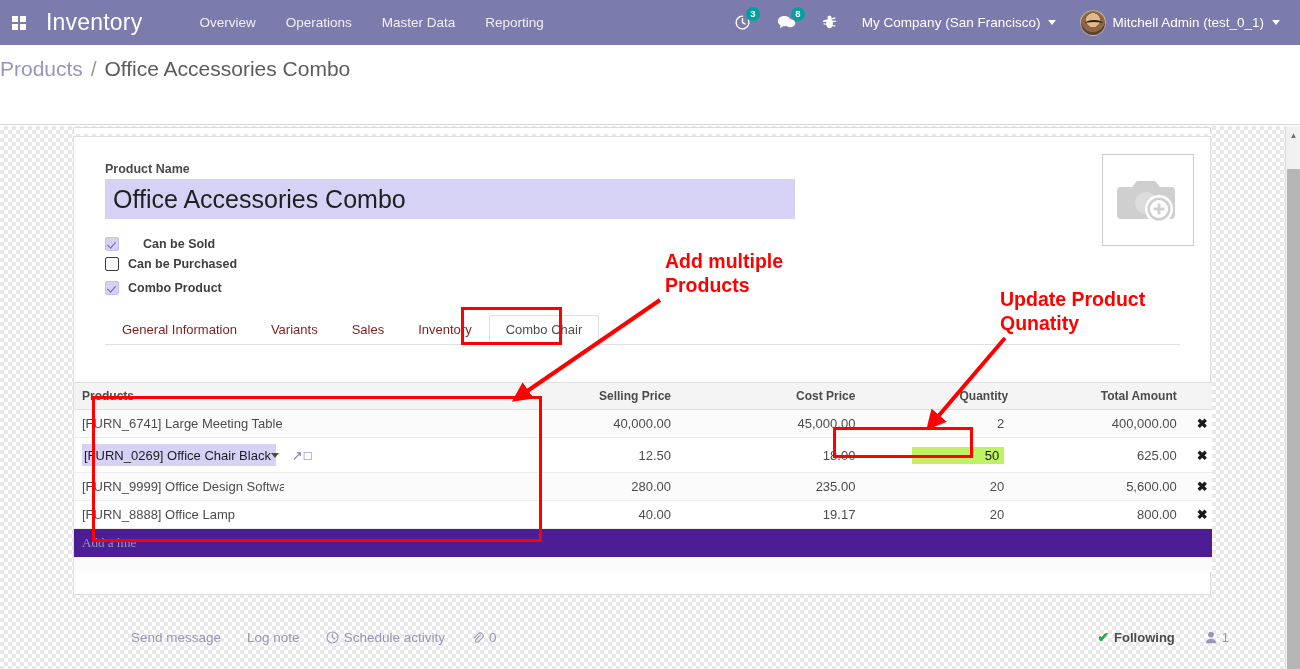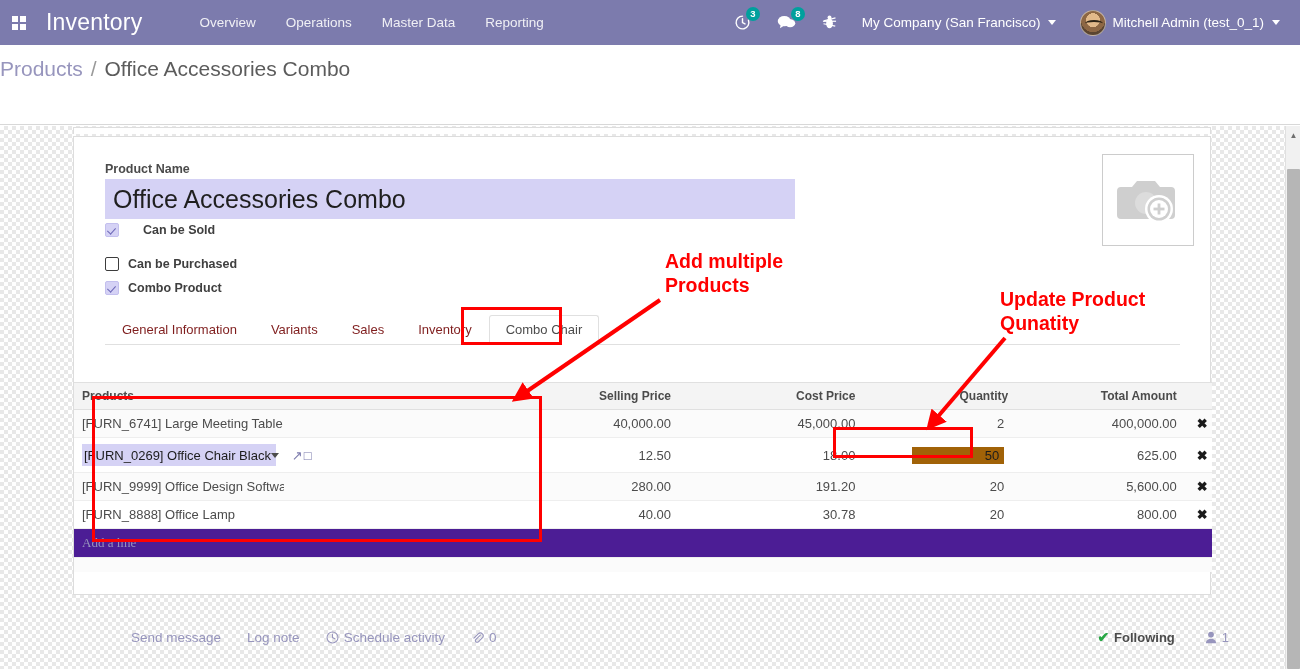--- a/index.html
+++ b/index.html
@@ -134,21 +134,21 @@
   .name-label { left: 31px; top: 25px; }
   .name-input {
     position: absolute; left: 31px; top: 42px;
     width: 690px; height: 40px;
     background: #d5d2f5; border: none; outline: none;
     font-size: 25px; color: #1f1f1f; padding: 0 8px;
     font-family: "Liberation Sans", sans-serif;
   }
 
   .cbx-row { position: absolute; left: 31px; display: flex; align-items: center; gap: 9px; }
-  .cbx-row.r1 { top: 86px; gap: 24px; }
+  .cbx-row.r1 { top: 100px; gap: 24px; }
   .cbx-row.r2 { top: 120px; }
   .cbx-row.r3 { top: 144px; }
   .cbx {
     width: 14px; height: 14px; flex: none; position: relative;
     border-radius: 2px; cursor: pointer;
   }
   .cbx.on { background: #d5d2f5; border: 1px solid #c3bfee; }
   .cbx.on::after {
     content: ""; position: absolute; left: 3px; top: 2px;
     width: 4px; height: 7px;
@@ -221,21 +221,21 @@
     position: relative; color: #1c1c1c;
   }
   .prod-edit .pe-text { flex: 1; font-size: 13px; }
   .pe-caret {
     width: 0; height: 0; border-left: 4px solid transparent;
     border-right: 4px solid transparent; border-top: 5px solid #4c4c4c;
     margin-right: 4px; cursor: pointer;
   }
   .ext-link { color: #7c7bad; font-size: 13px; cursor: pointer; }
   .qty-edit {
-    display: inline-block; background: #a16207; color: #1c1c1c;
+    display: inline-block; background: #bef264; color: #1c1c1c;
     padding: 1px 5px; min-width: 92px; text-align: right;
   }
   .del-x { color: #1a1a1a; font-size: 13px; font-weight: bold; cursor: pointer; }
   .add-line { color: #9795bd; font-size: 13px; cursor: pointer; }
   tr.add-row td { background: #4c1d95; border-bottom: 1px solid #eeeeee; font-family: Liberation Serif, serif; }
   tr.pad-row td { background: #fbfbfb; border-bottom: none; height: 14px; }
 
   
   .chatter {
     position: absolute; top: 612px; left: 73px;
@@ -450,33 +450,33 @@
           <td class="col-tot">625.00</td>
           <td class="col-del">
             <span class="del-x">✖</span>
           </td>
         </tr>
 
         <tr class="line-row">
           <td class="col-prod">[FURN_9999] Office Design Software</td>
           <td class="col-ext"></td>
           <td class="col-sell">280.00</td>
-          <td class="col-cost">191.20</td>
+          <td class="col-cost">235.00</td>
           <td class="col-qty">20</td>
           <td class="col-tot">5,600.00</td>
           <td class="col-del">
             <span class="del-x">✖</span>
           </td>
         </tr>
 
         <tr class="line-row">
           <td class="col-prod">[FURN_8888] Office Lamp</td>
           <td class="col-ext"></td>
           <td class="col-sell">40.00</td>
-          <td class="col-cost">30.78</td>
+          <td class="col-cost">19.17</td>
           <td class="col-qty">20</td>
           <td class="col-tot">800.00</td>
           <td class="col-del">
             <span class="del-x">✖</span>
           </td>
         </tr>
 
         <tr class="add-row">
           <td class="col-prod" colspan="2">
             <span class="add-line">Add a line</span>

